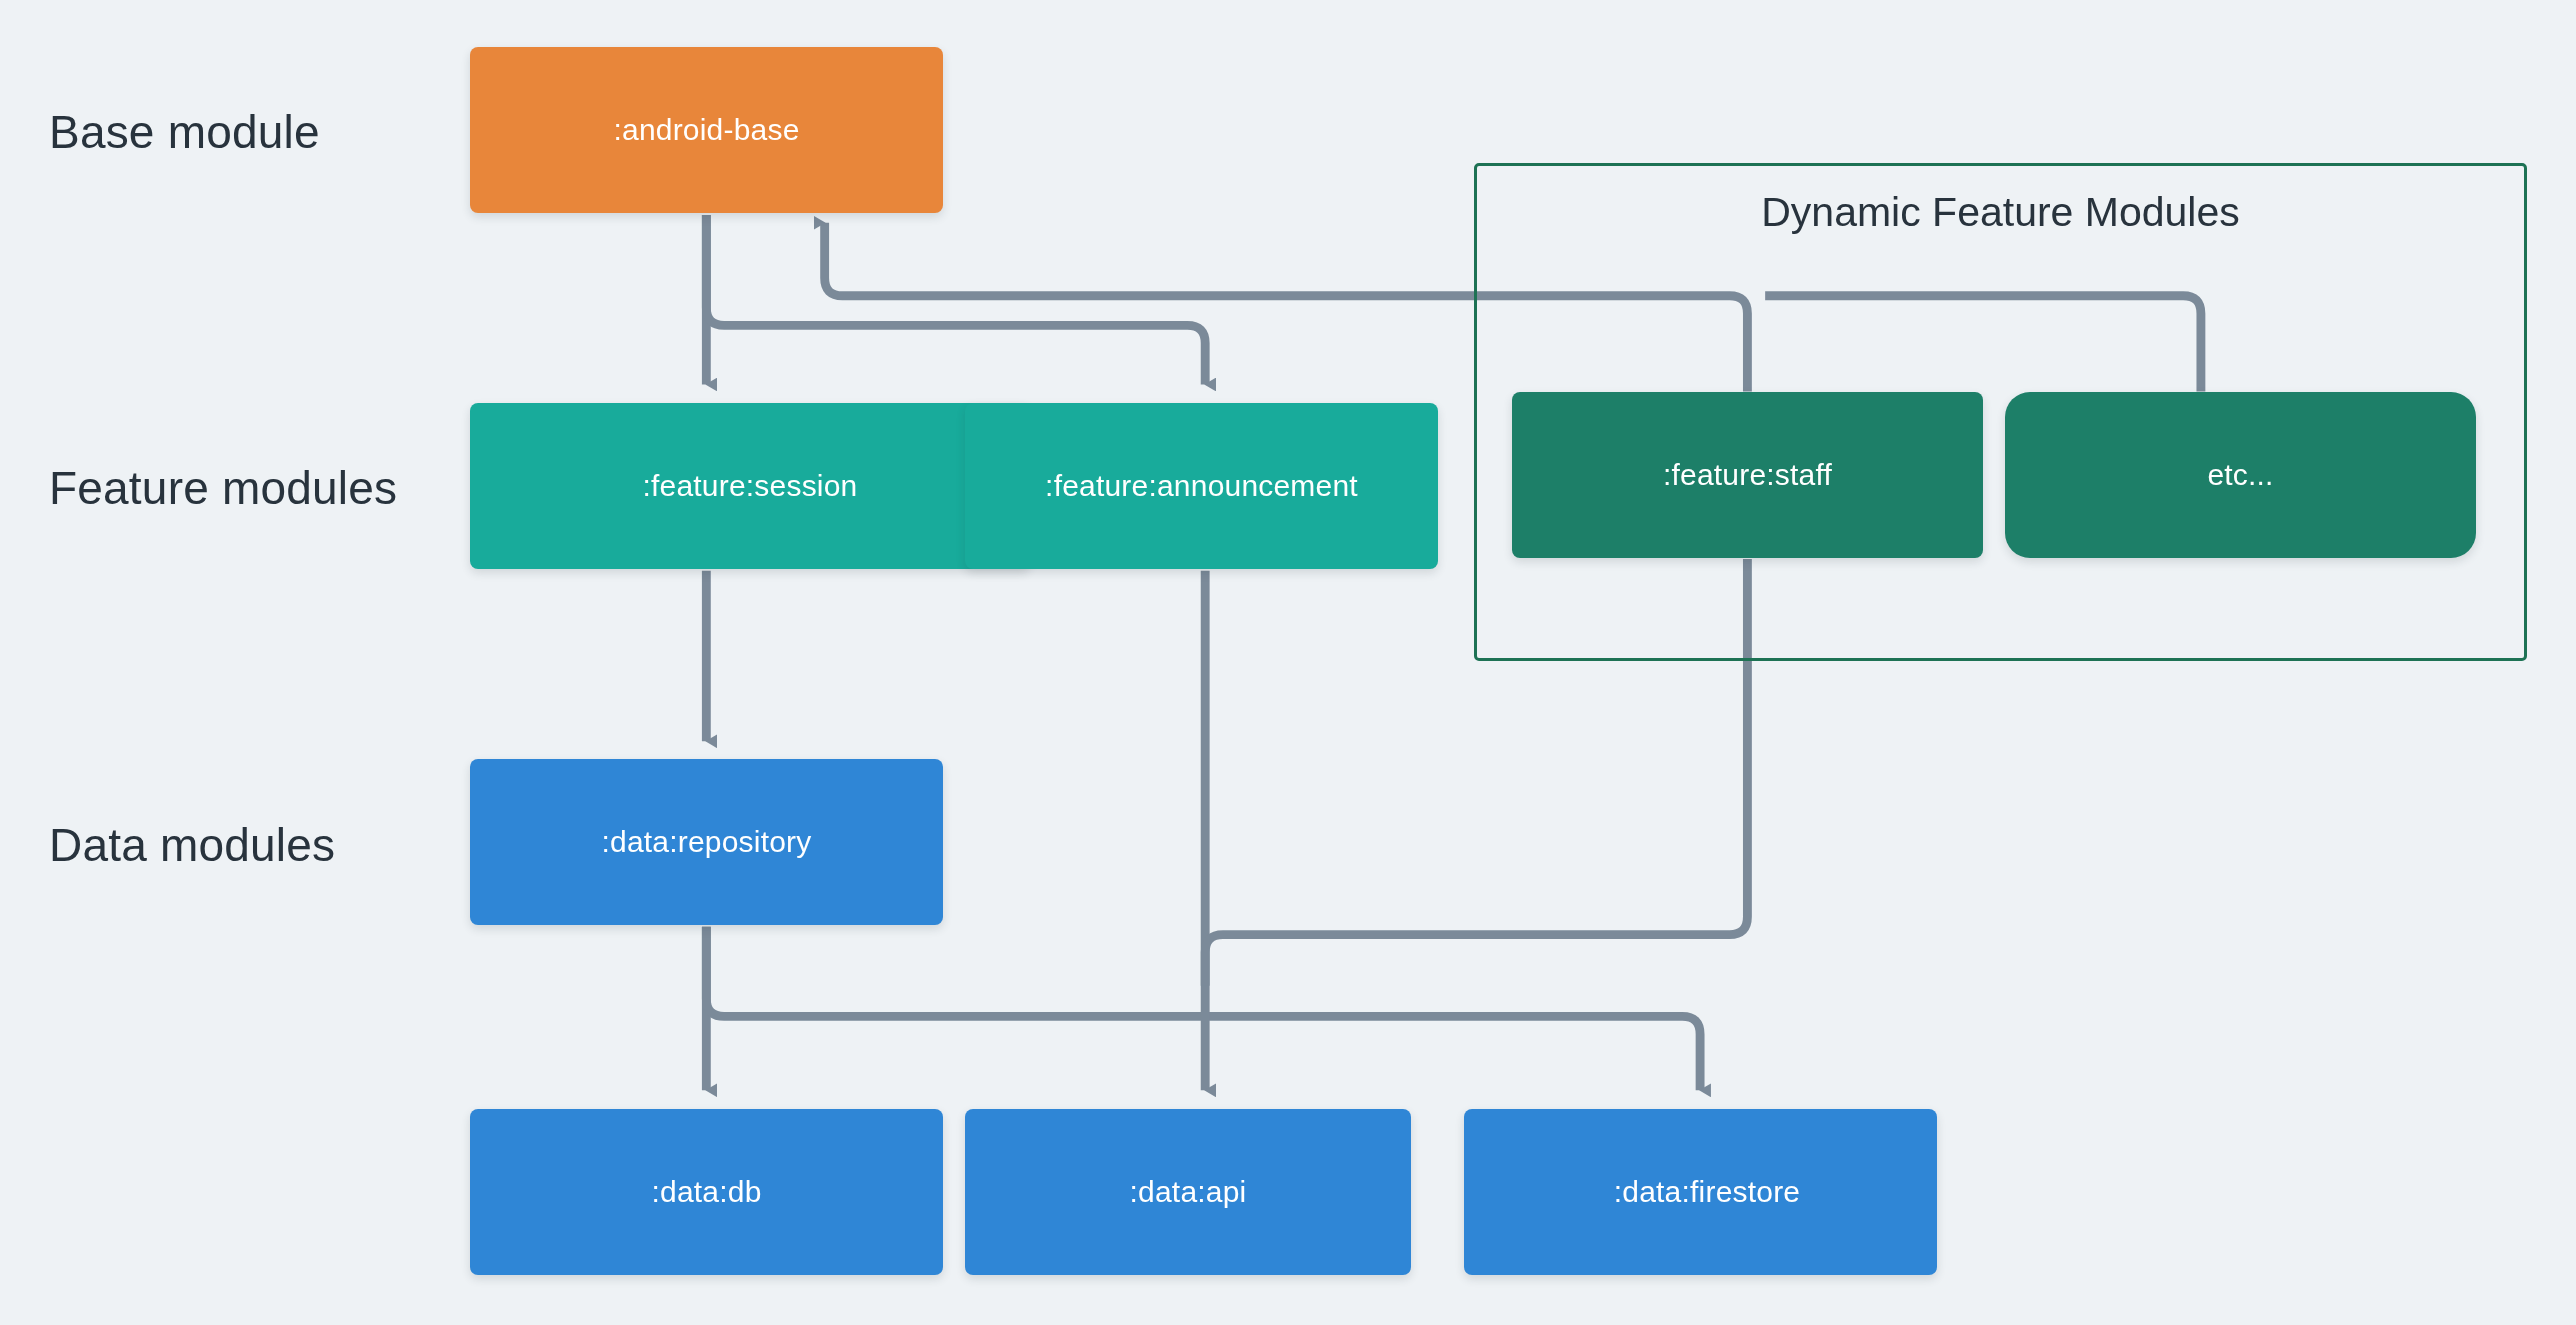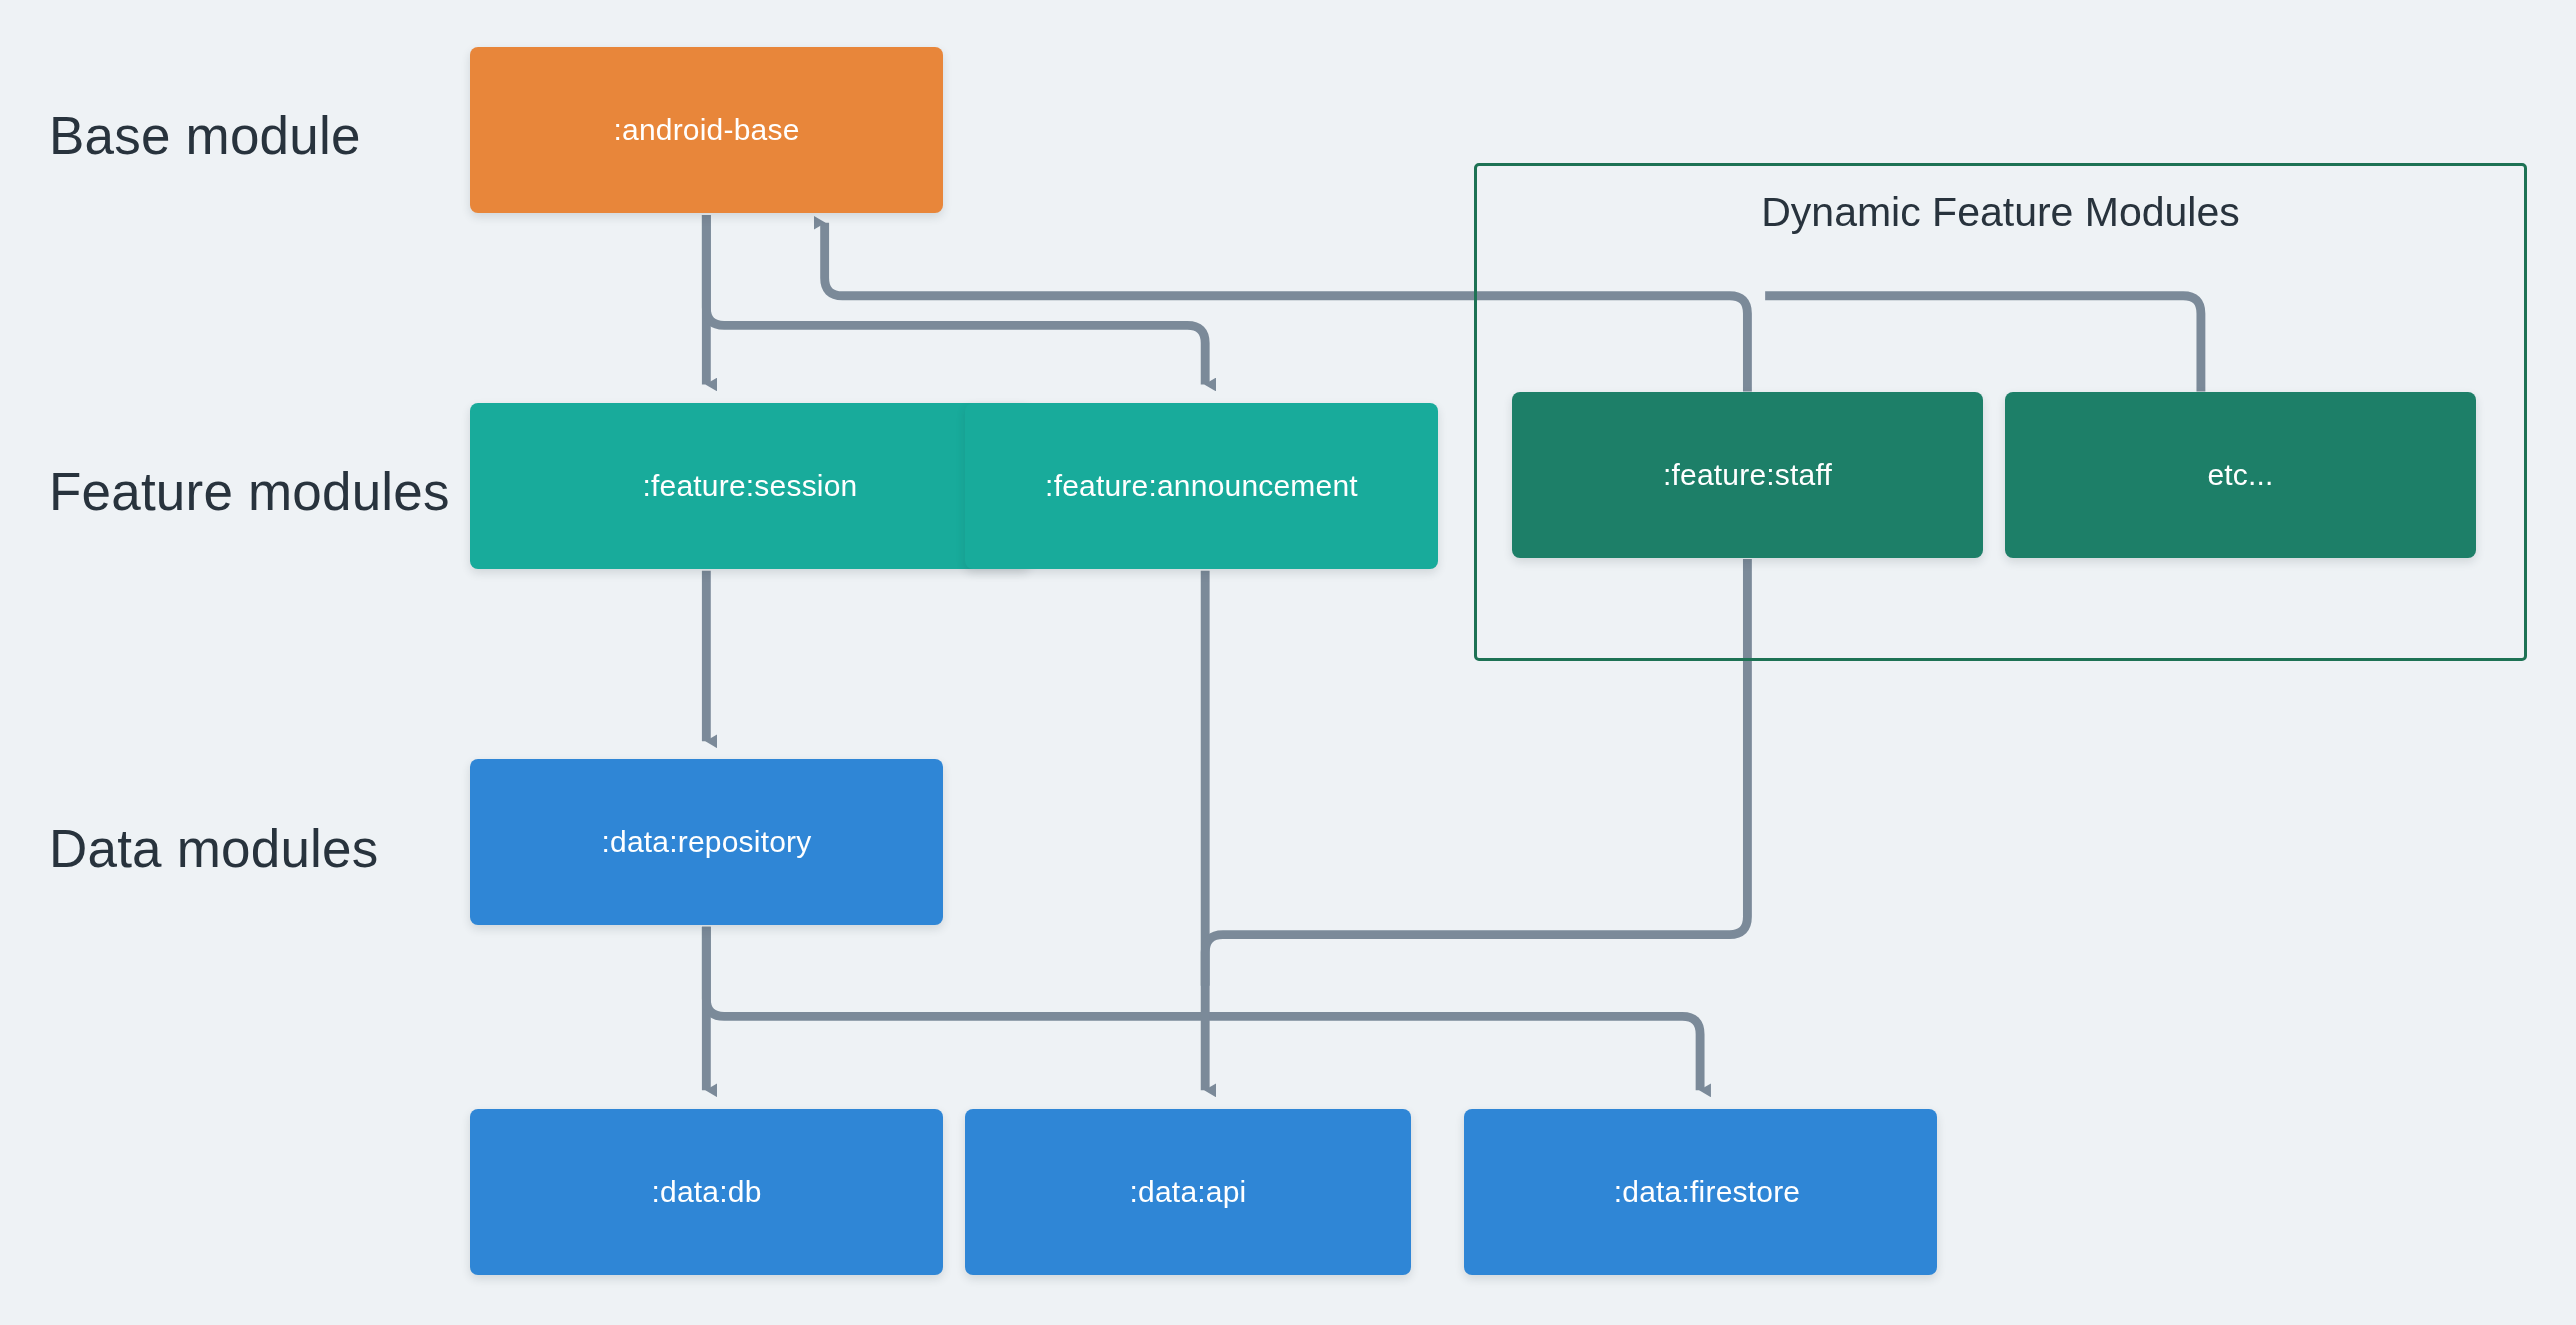--- a/index.html
+++ b/index.html
@@ -11,21 +11,21 @@
     position: relative;
     width: 2576px;
     height: 1325px;
     background: #eef2f5;
     font-family: "Liberation Sans", sans-serif;
     overflow: hidden;
   }
   
   .row-label {
     position: absolute;
-    font-size: 53px;
+    font-size: 46px;
     font-weight: 400;
     color: #28333d;
     letter-spacing: 0.2px;
     white-space: nowrap;
     line-height: 1;
   }
   #label-base     { left: 49px;  top: 109px; }
   #label-feature  { left: 49px;  top: 465px; }
   #label-data     { left: 49px;  top: 822px; }
 
@@ -49,21 +49,21 @@
   .node-dyn     { background: #1d7f68; }
   .node-data    { background: #2f86d6; }
 
   
   #node-android-base { left: 470px;  top: 47px;   width: 473px; height: 166px; }
 
   
   #node-feature-session      { left: 470px;  top: 403px;  width: 560px; height: 166px; }
   #node-feature-announcement { left: 965px;  top: 403px;  width: 473px; height: 166px; }
   #node-feature-staff        { left: 1512px; top: 392px;  width: 471px; height: 166px; }
-  #node-etc                  { left: 2005px; top: 392px;  width: 471px; height: 166px; }
+  #node-etc                  { left: 2005px; top: 392px;  width: 471px; height: 166px; border-radius: 25px; }
 
   
   #node-data-repository { left: 470px;  top: 759px;  width: 473px; height: 166px; }
   #node-data-db         { left: 470px;  top: 1109px; width: 473px; height: 166px; }
   #node-data-api        { left: 965px;  top: 1109px; width: 446px; height: 166px; }
   #node-data-firestore  { left: 1464px; top: 1109px; width: 473px; height: 166px; padding-left: 13px; }
 
   
   #dyn-group {
     position: absolute;

